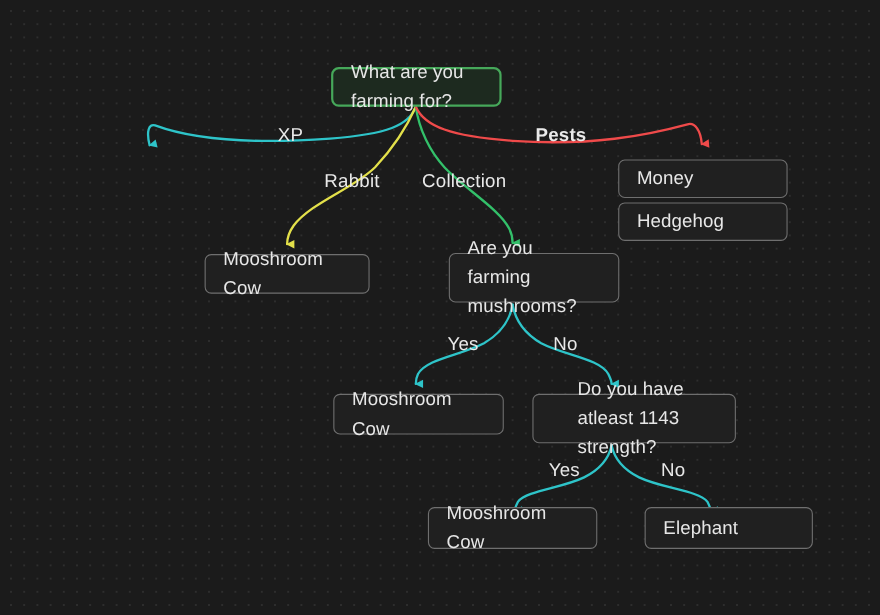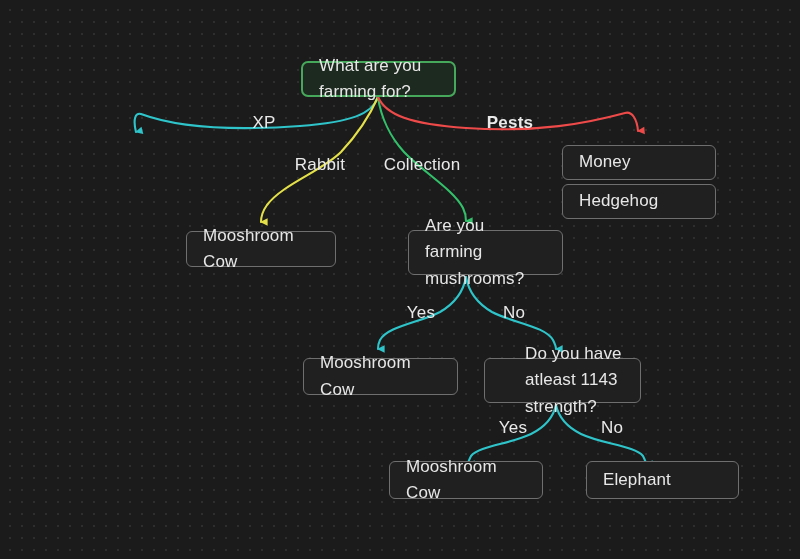--- a/index.html
+++ b/index.html
@@ -118,21 +118,21 @@
 
   <div class="node" style="left:388px;top:230px;width:155px;height:45px;margin-left:20px;">
     <span class="node-label">Are you farming
 mushrooms?</span>
   </div>
 
   <div class="node" style="left:303px;top:358px;width:155px;height:37px;">
     <span class="node-label">Mooshroom Cow</span>
   </div>
 
-  <div class="node" style="left:484px;top:358px;width:157px;height:45px;padding-left:40px;">
+  <div class="node" style="left:484px;top:358px;width:185px;height:45px;padding-left:40px;">
     <span class="node-label">Do you have atleast 1143
 strength?</span>
   </div>
 
   <div class="node" style="left:389px;top:461px;width:154px;height:38px;">
     <span class="node-label">Mooshroom Cow</span>
   </div>
 
   <div class="node" style="left:586px;top:461px;width:153px;height:38px;">
     <span class="node-label">Elephant</span>

